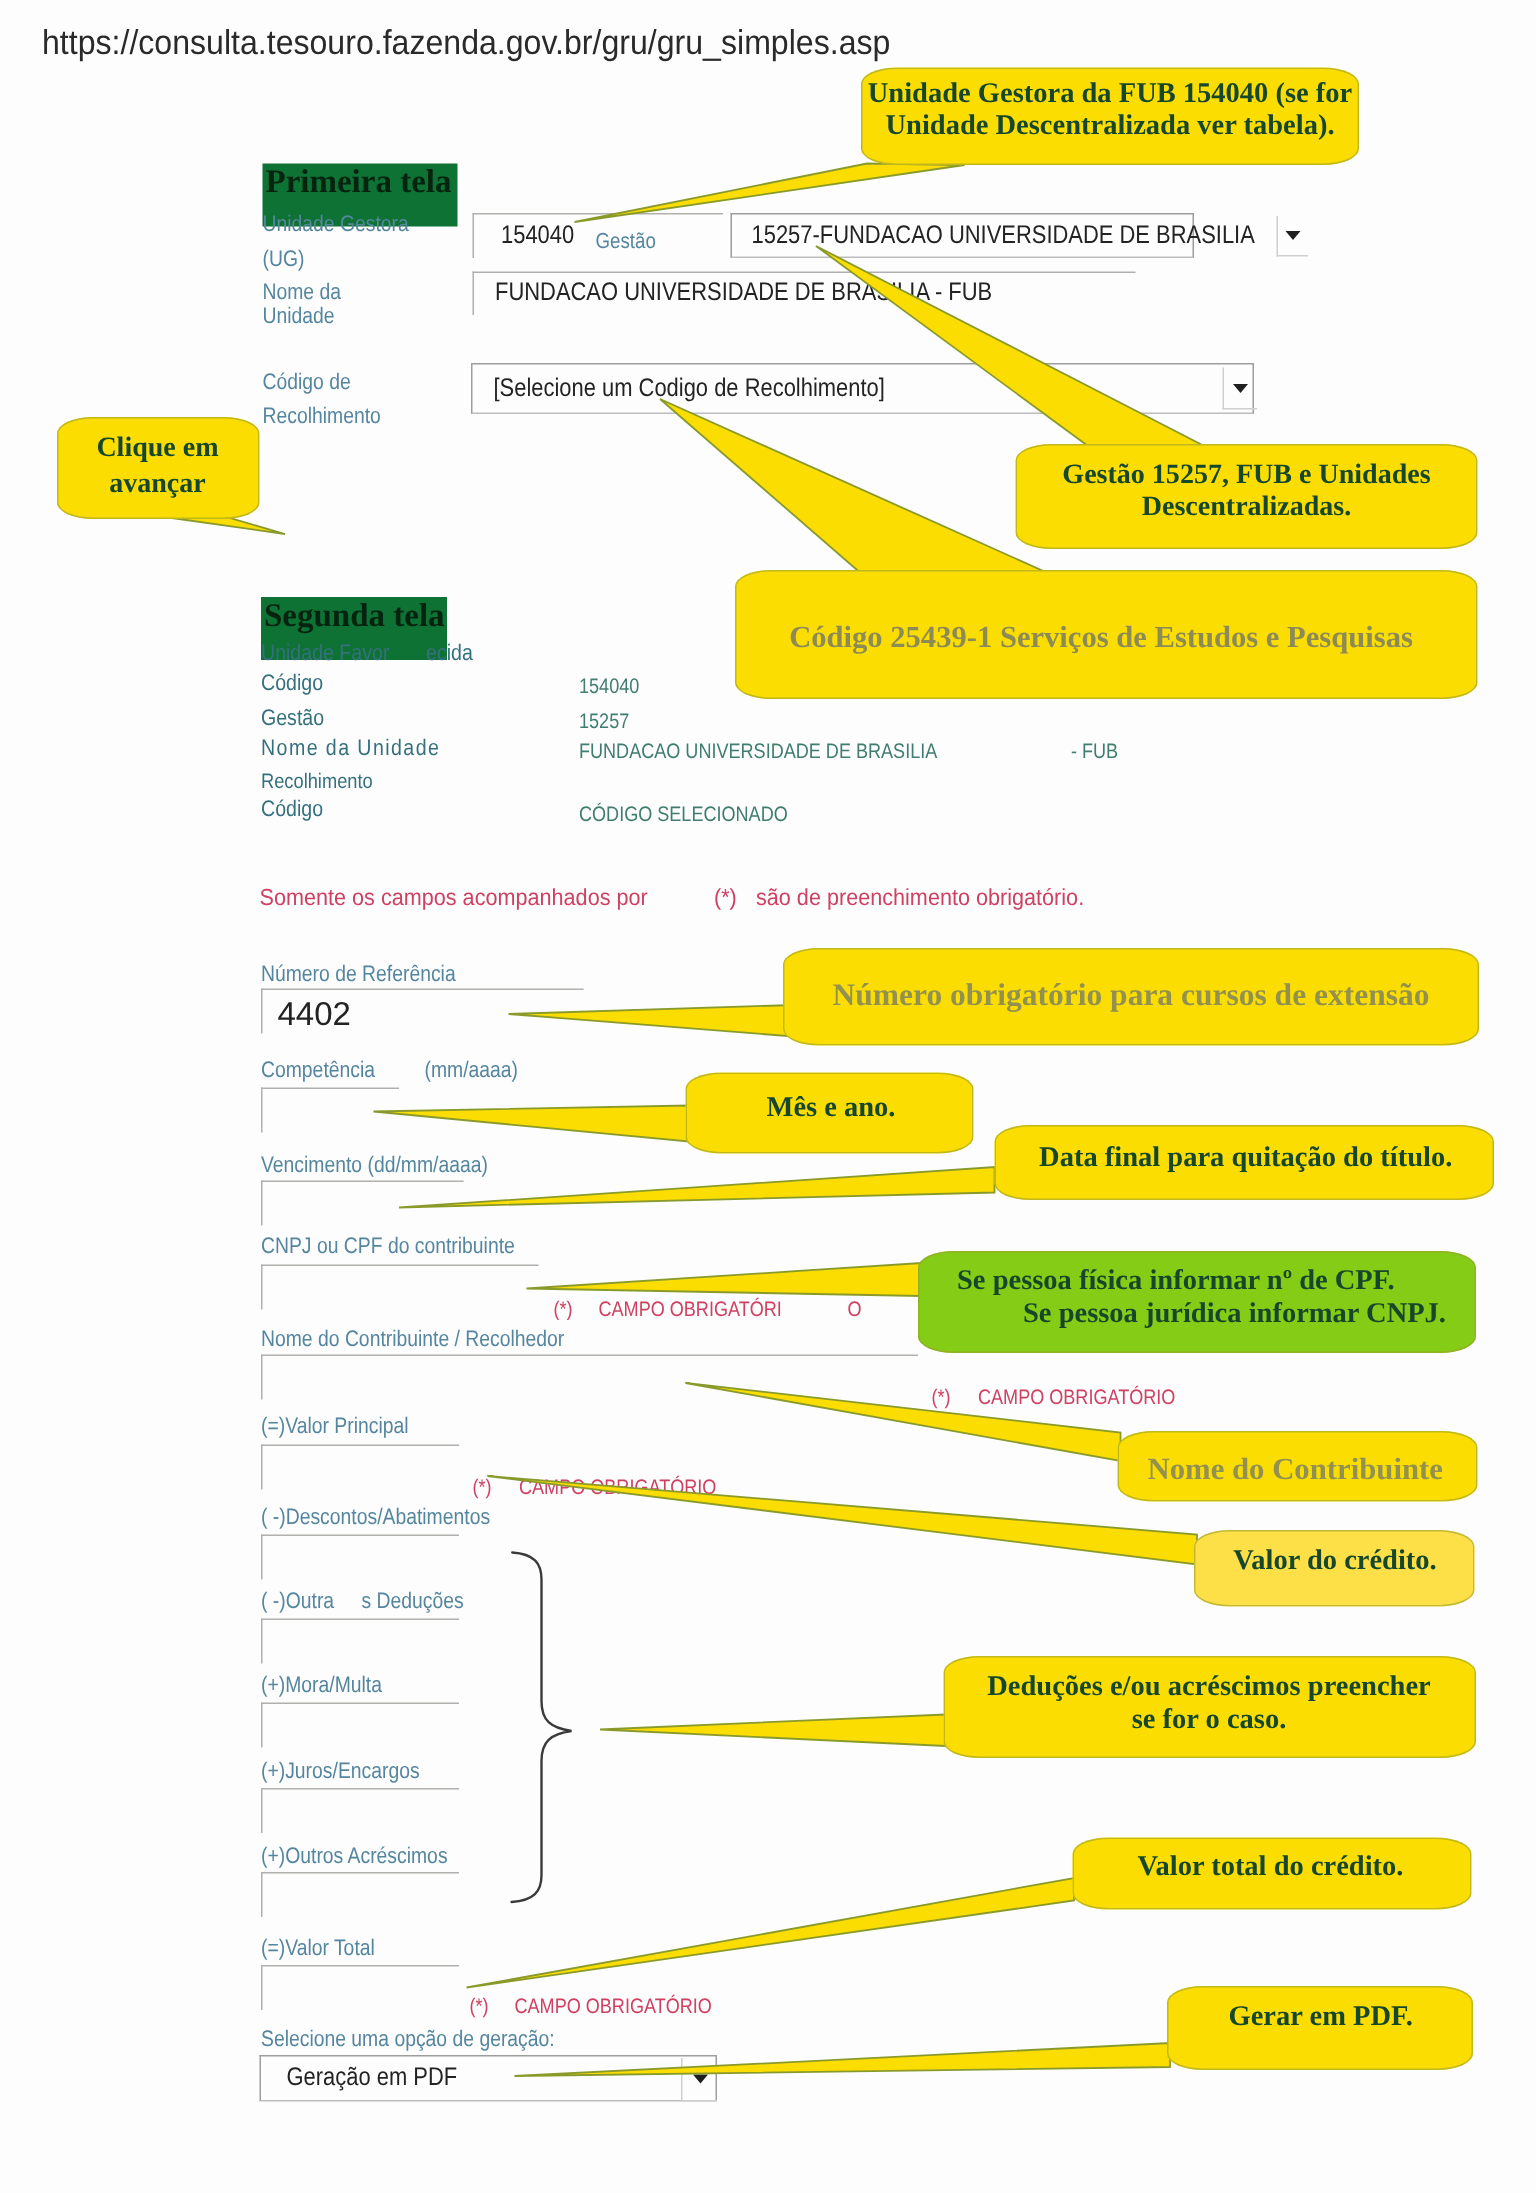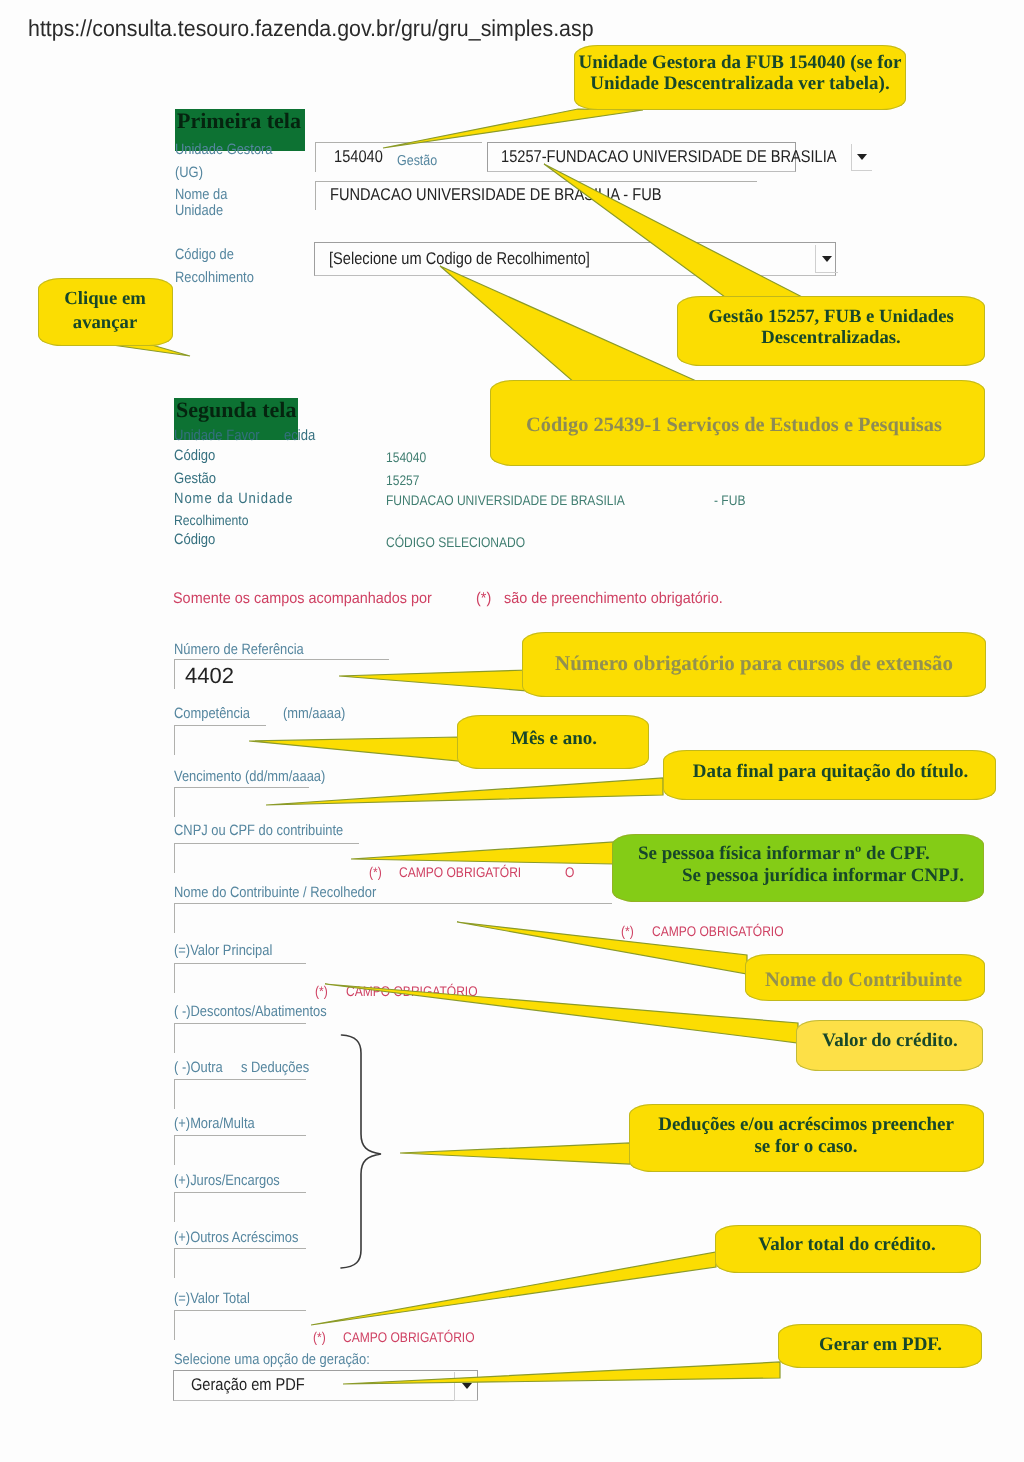--- a/index.html
+++ b/index.html
@@ -190,18 +190,18 @@
       <div class="cal" style="left: 796px; top: 1020px; width: 187px; height: 51px; border-radius: 24px / 11px; background: #fde047; box-shadow: rgba(155, 160, 45, 0.6) 0px 0px 0px 1px inset;">
         <div class="caltx" style="top: 9px; left: 1px; font-size: 19px; line-height: 24px; color: rgb(23, 71, 42);">Valor do crédito.</div>
       </div>
       <div class="cal" style="left: 629px; top: 1104px; width: 355px; height: 68px; border-radius: 24px / 11px; background: rgb(251, 221, 2); box-shadow: rgba(155, 160, 45, 0.6) 0px 0px 0px 1px inset;">
         <div class="caltx" style="top: 32px; left: -1px; font-size: 19px; line-height: 22px; color: rgb(23, 71, 42);">se for o caso.</div>
         <div class="caltx" style="top: 10px; left: -1px; font-size: 19px; line-height: 22px; color: rgb(23, 71, 42);">Deduções e/ou acréscimos preencher</div>
       </div>
       <div class="cal" style="left: 715px; top: 1225px; width: 266px; height: 48px; border-radius: 24px / 11px; background: rgb(251, 221, 2); box-shadow: rgba(155, 160, 45, 0.6) 0px 0px 0px 1px inset;">
         <div class="caltx" style="top: 8px; left: -2px; font-size: 19px; line-height: 24px; color: rgb(23, 71, 42);">Valor total do crédito.</div>
       </div>
-      <div class="cal" style="left: 778px; top: 1324px; width: 204px; height: 44px; border-radius: 24px / 11px; background: rgb(251, 221, 2); box-shadow: rgba(155, 160, 45, 0.6) 0px 0px 0px 1px inset;">
+      <div class="cal" style="left: 778px; top: 1324px; width: 204px; height: 56px; border-radius: 24px / 11px; background: rgb(251, 221, 2); box-shadow: rgba(155, 160, 45, 0.6) 0px 0px 0px 1px inset;">
         <div class="caltx" style="top: 9px; left: 1px; font-size: 19px; line-height: 24px; color: rgb(23, 71, 42);">Gerar em PDF.</div>
       </div>
     </div>
 
 </div>
 
 </body></html>

